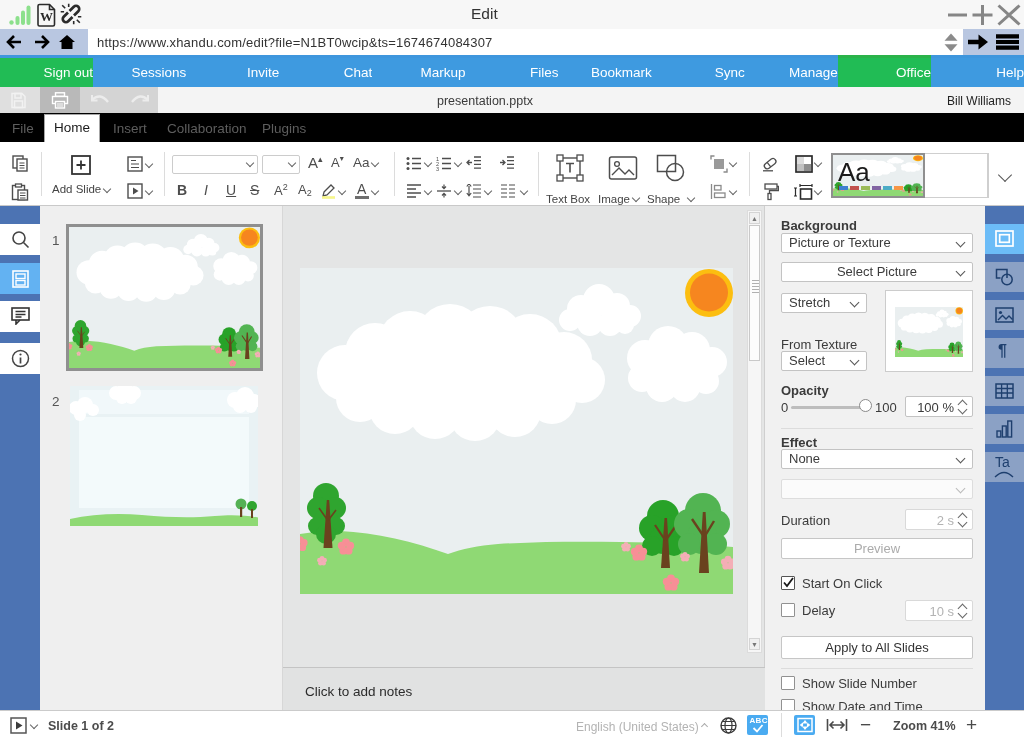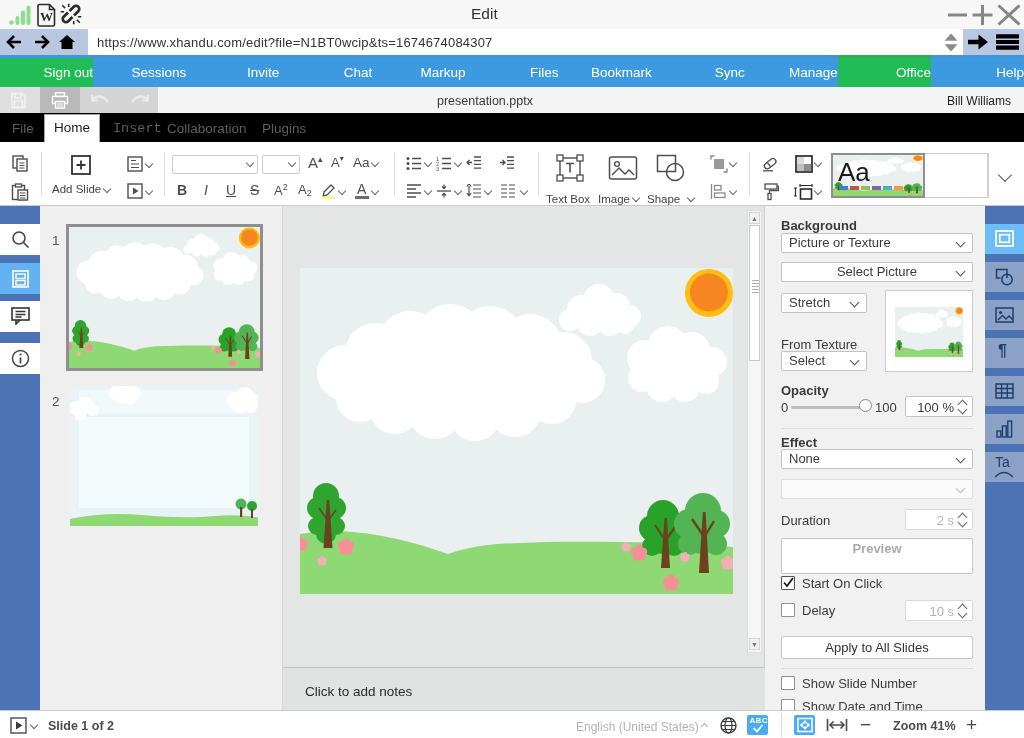--- a/index.html
+++ b/index.html
@@ -165,21 +165,21 @@
     <path d="M18 6 q-8 -8 -16 2" fill="none" stroke="#ececec" stroke-width="2.4"></path>
     <path d="M18 1 v5.5 h-5.5" fill="none" stroke="#ececec" stroke-width="2"></path>
   </svg>
   <div class="abs" id="filename">presentation.pptx</div>
   <div class="abs" id="username">Bill Williams</div>
 </div>
 
 <div class="abs" id="tabs">
   <div class="abs tab" style="left:12px;">File</div>
   <div class="abs" id="tab-home">Home</div>
-  <div class="abs tab" style="left:113px;font-family:Liberation Mono, monospace;">Insert</div>
+  <div class="abs tab" style="left:113px;">Insert</div>
   <div class="abs tab" style="left:167px;">Collaboration</div>
   <div class="abs tab" style="left:262px;">Plugins</div>
 </div>
 
 <div class="abs" id="ribbon">
 
   <svg class="ric" style="left:12px;top:13px" width="17" height="17" viewBox="0 0 17 17">
     <rect x="1" y="1" width="10" height="12" fill="#fff" stroke="#4d4d4d" stroke-width="1.4"></rect>
     <rect x="5" y="4" width="10" height="12" fill="#fff" stroke="#4d4d4d" stroke-width="1.4"></rect>
     <path d="M7.5 8 h5 M7.5 10.5 h5 M7.5 13 h5" stroke="#4d4d4d" stroke-width="1.1"></path>
@@ -595,21 +595,21 @@
     <div class="slabel sbold" style="top:229px;">Effect</div>
     <div class="sel" style="top:243px;">None<span class="sc"></span></div>
     <div class="sel" style="top:273px;border-color:#ddd;background:#fbfbfb;">
         <span class="sc" style="border-color:#bbb;"></span>
       </div>
     <div class="slabel" style="top:307px;">Duration</div>
     <div class="spin dis" style="top:303px;">
         <span class="val">2 s</span>
         <span class="sarrows"></span>
       </div>
-    <div class="btn" style="top:332px;height:36px;line-height:20px;color:#ababab;font-weight:bold;">Preview</div>
+    <div class="btn" style="top:332px;height:21px;line-height:20px;color:#ababab;">Preview</div>
     <div class="cb" style="top:370px;border-color:#555;">
       <svg style="position:absolute;left:0px;top:-1px" width="13" height="13" viewBox="0 0 13 13">
           <path d="M2 6.5 l3 3.5 l6 -8" fill="none" stroke="#1a1a1a" stroke-width="1.8"></path>
         </svg>
     </div>
     <div class="slabel" style="left:37px;top:370px;">Start On Click</div>
     <div class="cb" style="top:397px;"></div>
     <div class="slabel" style="left:37px;top:397px;">Delay</div>
     <div class="spin dis" style="top:394px;">
         <span class="val">10 s</span>

